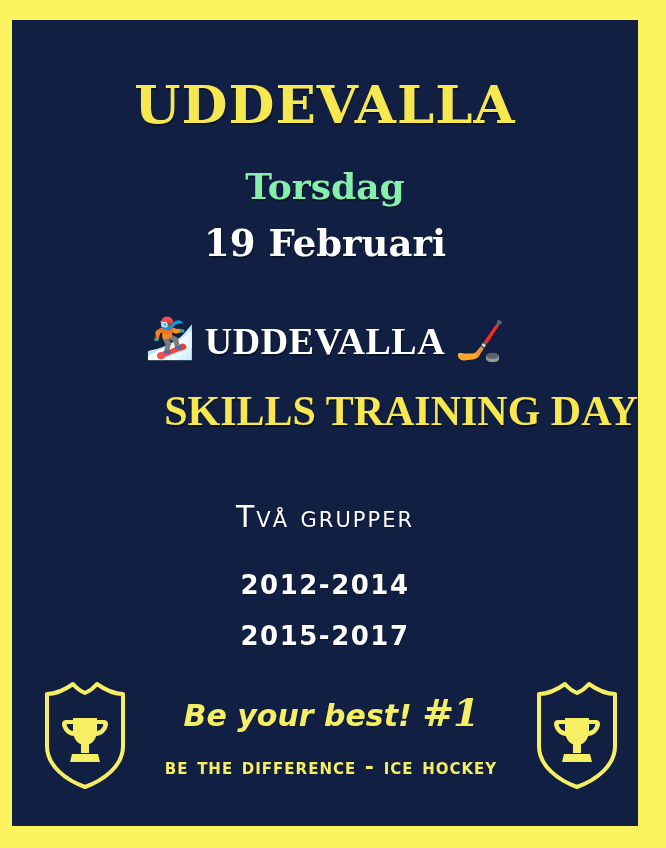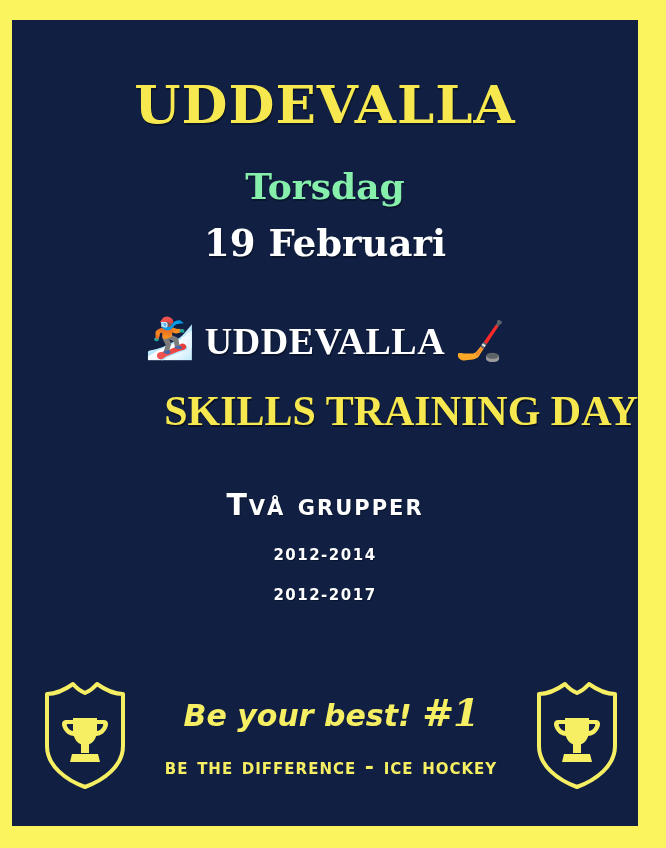--- a/index.html
+++ b/index.html
@@ -116,35 +116,35 @@
     font-size: 23px;
     letter-spacing: 1.5px;
     line-height: 1;
     margin: 0;
     padding-top: 28px;
     text-shadow: 1px 1px 0 rgba(0,0,0,0.30);
   }
 
   .groups-title {
     font-family: "DejaVu Sans", "Liberation Sans", sans-serif;
-    font-weight: bold;
+    font-weight: normal;
     font-variant: small-caps;
     color: #ffffff;
     font-size: 30px;
     letter-spacing: 2px;
     line-height: 1;
-    margin: 0;
+    margin: 12px;
     padding-top: 58px;
     text-shadow: 1px 1px 0 rgba(0,0,0,0.30);
   }
   .group-year {
     font-family: "DejaVu Sans", "Liberation Sans", sans-serif;
     font-weight: bold;
     color: #ffffff;
-    font-size: 15px;
+    font-size: 26px;
     letter-spacing: 1.5px;
     line-height: 1;
     margin: 0;
     padding-top: 28px;
     text-shadow: 1px 1px 0 rgba(0,0,0,0.30);
   }
   .group-year.second { padding-top: 25px; }
 
   
   #bottom-band {
@@ -221,21 +221,21 @@
       <span class="emoji hockey">🏒</span>
     </div>
 
     <h2 class="skills-title center">SKILLS TRAINING DAY</h2>
 
 
     <p class="groups-title center">Två grupper</p>
 
     <p class="group-year center">2012-2014</p>
 
-    <p class="group-year second center">2012-2017</p>
+    <p class="group-year second center">2015-2017</p>
 
     <div id="bottom-band">
 
       <span class="shield left">
         <svg viewBox="0 0 86 110" width="86" height="110" aria-hidden="true">
           <path d="M5 14 C16 14 24 9 31 4 C36 10 43 13 43 13 C43 13 50 10 55 4 C62 9 70 14 81 14
                    L81 66 C81 86 62 100 43 107 C24 100 5 86 5 66 Z" fill="none" stroke="#f7ef63" stroke-width="4" stroke-linejoin="round"></path>
           <g fill="#f7ef63">
             <path d="M31 38 L55 38 L55 50 C55 59 50 65 43 65 C36 65 31 59 31 50 Z"></path>
             <path d="M31 40 L24 40 C20 40 19 44 21 48 C23 53 28 56 32 56 L32 51

